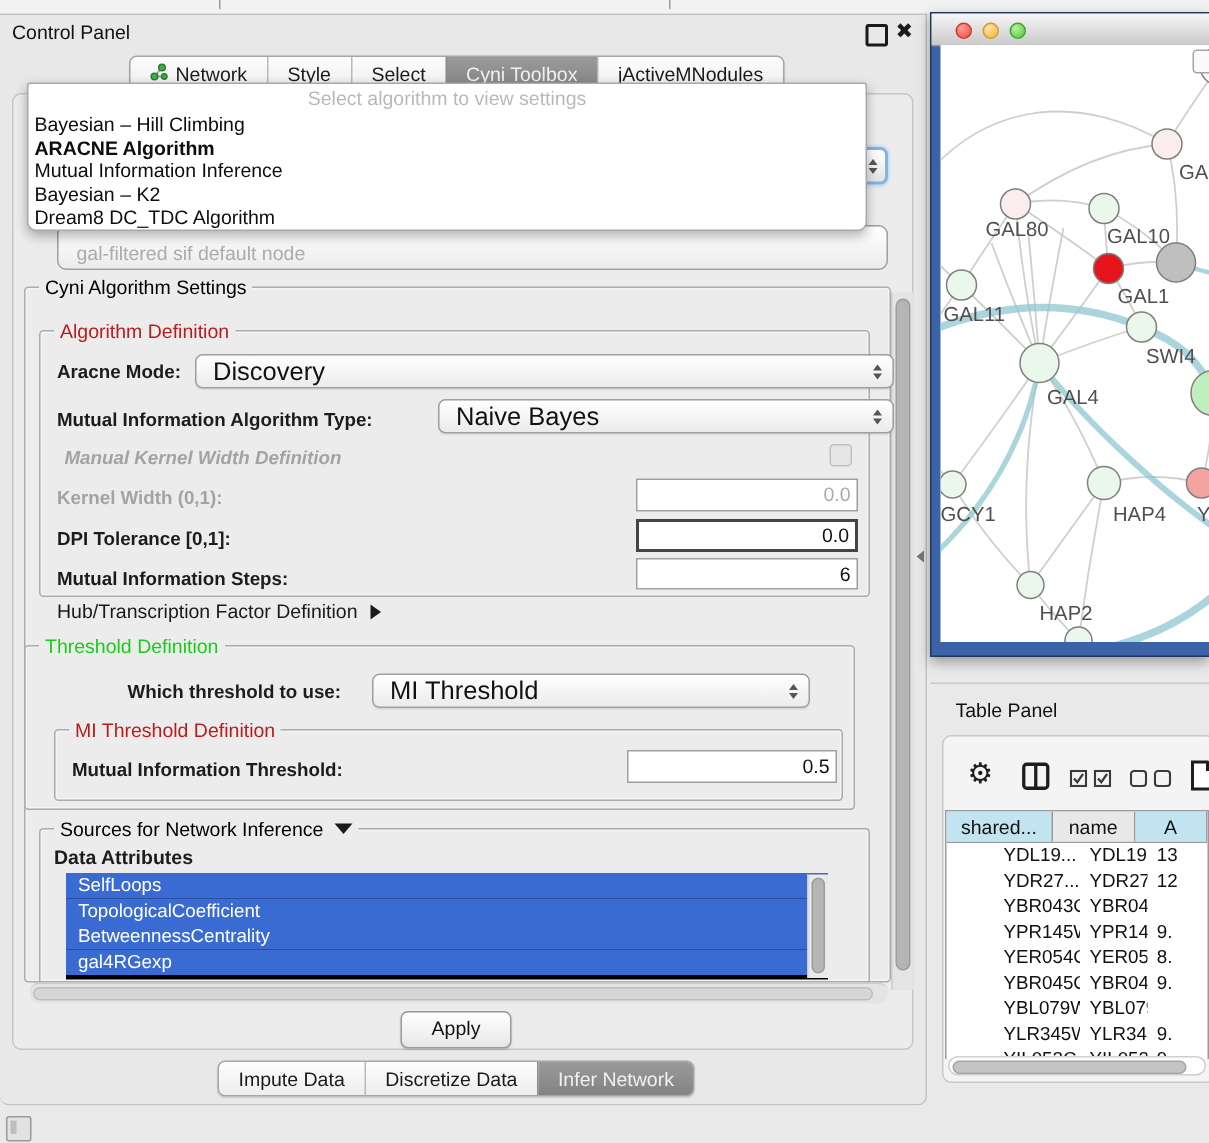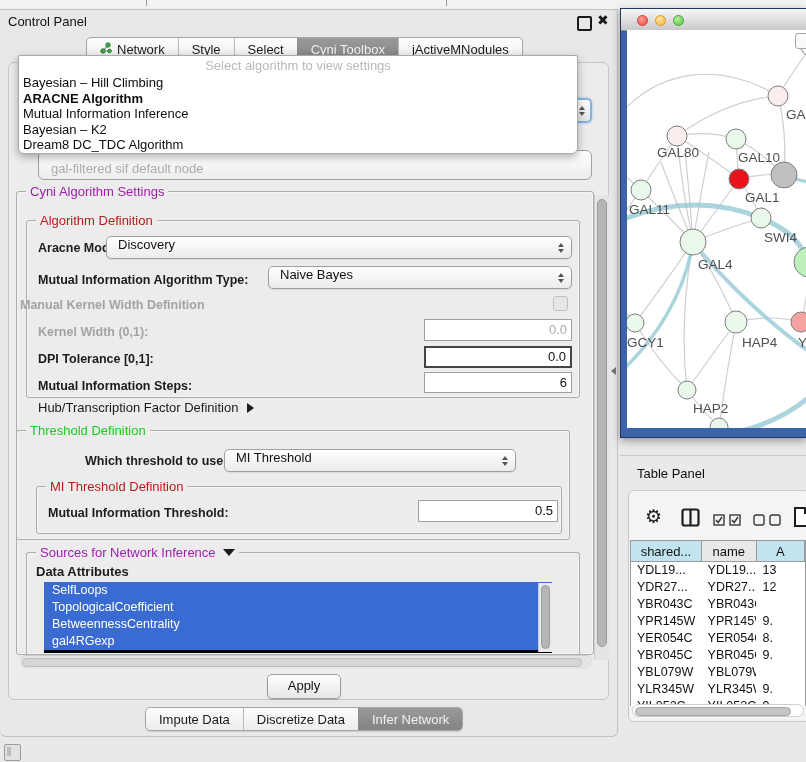--- a/index.html
+++ b/index.html
@@ -39,30 +39,30 @@
 
   
   .vtrack{background:#e4e4e4;border-left:1px solid #cccccc;}
   .thumb-v{position:absolute;left:2px;width:10px;background:#b5b5b5;border:1px solid #9c9c9c;border-radius:6px;box-sizing:border-box;}
   .htrack{background:#e4e4e4;border-top:1px solid #cccccc;border-radius:6px;}
   .thumb-h{position:absolute;top:2px;height:9px;background:#bfbfbf;border:1px solid #a5a5a5;border-radius:6px;box-sizing:border-box;}
 
   
   .group{border:1px solid #acacac;border-radius:3px;box-shadow:inset 0 0 0 1px #f4f4f4;}
   .group-title{position:absolute;top:-8px;left:9px;background:#ececec;padding:0 4px;font-size:13px;line-height:15px;}
-  .t-black{color:#a21caf;}
+  .t-black{color:#000000;}
   .t-blue{color:#b91c1c;}
   .t-green{color:#19cc19;}
 
   .lbl{font-size:12.5px;font-weight:bold;color:#1c1c1c;white-space:nowrap;}
   .lbl.disabled{color:#a3a3a3;}
 
   .combo{border:1px solid #9f9f9f;border-radius:5px;background:linear-gradient(#ffffff,#ebebeb);
-    box-sizing:border-box;display:flex;align-items:flex-start;padding-left:11px;font-size:13px;color:#111;
-    box-shadow:0 1px 1px rgba(0,0,0,.08);}
+    box-sizing:border-box;display:flex;align-items:center;padding-left:11px;font-size:17px;color:#111;
+    box-shadow:0 1px 1px rgba(0,0,0,.08);margin-left:24px;}
   .combo .arrows{position:absolute;right:7px;top:50%;transform:translateY(-50%);}
   .arr-up{width:0;height:0;border-left:3.5px solid transparent;border-right:3.5px solid transparent;
     border-bottom:4.5px solid #555;margin-bottom:2px;}
   .arr-dn{width:0;height:0;border-left:3.5px solid transparent;border-right:3.5px solid transparent;
     border-top:4.5px solid #555;}
 
   .field{border:1px solid #9f9f9f;background:#fff;box-sizing:border-box;font-size:13px;color:#111;
     text-align:right;padding:0 4px;line-height:20px;}
   .field.disabled{color:#aaa;}
   .field.focus{border:2px solid #454545;line-height:18px;}
@@ -118,21 +118,21 @@
   #table-panel-sep{left:620px;top:455px;width:186px;height:1px;background:#c9c9c9;}
   #table-panel-title{left:637px;top:466px;font-size:13px;color:#111;}
   #table-panel-box{left:628px;top:490px;width:182px;height:232px;background:#f4f4f4;
     border:1px solid #c8c8c8;border-radius:6px;box-sizing:border-box;}
   .tb-icon{top:505px;color:#1d1d1d;}
   #gear-icon{left:645px;font-size:19px;line-height:22px;font-family:"DejaVu Sans",sans-serif;}
   #table-grid{left:630px;top:540px;width:176px;height:166px;overflow:hidden;background:#fff;border:1px solid #9a9a9a;border-bottom:none;box-sizing:border-box;}
   .th-row{display:flex;height:21px;border-bottom:1px solid #9a9a9a;box-sizing:border-box;}
   .th{box-sizing:border-box;border-right:1px solid #9a9a9a;font-size:13px;color:#111;
     display:flex;align-items:center;justify-content:center;white-space:nowrap;overflow:hidden;}
-  .tr{display:flex;height:17px;}
+  .tr{display:flex;height:17px;margin-left:32px;}
   .td{box-sizing:border-box;font-size:12.5px;color:#111;padding-left:6px;white-space:nowrap;overflow:hidden;line-height:17px;}
   #table-hscroll{left:632px;top:704px;width:172px;height:13px;background:#fff;border:1px solid #cfcfcf;border-radius:7px;box-sizing:border-box;}
   #table-hscroll .thumb-h{left:2px;width:156px;background:#c4c4c4;}
 </style>
 </head>
 <body>
 
 <div class="abs" id="top-strip"></div>
 <div class="abs top-tick" style="left:146px;"></div>
 <div class="abs top-tick" style="left:446px;"></div>
@@ -202,21 +202,21 @@
     </span>
 </div>
 <div class="abs lbl" style="left:38px;top:273px;">Mutual Information Algorithm Type:</div>
 <div class="abs combo" style="left:268px;top:266px;width:304px;height:23px;">
   <span>Naive Bayes</span>
   <span class="arrows">
       <div class="arr-up"></div>
       <div class="arr-dn"></div>
     </span>
 </div>
-<div class="abs lbl disabled" style="left:20px;top:298px;">Manual Kernel Width Definition</div>
+<div class="abs lbl disabled" style="left:43px;top:298px;font-style:italic;">Manual Kernel Width Definition</div>
 <div class="abs checkbox" style="left:553px;top:296px;"></div>
 <div class="abs lbl disabled" style="left:38px;top:325px;">Kernel Width (0,1):</div>
 <div class="abs field disabled" style="left:424px;top:319px;width:148px;height:22px;">0.0</div>
 <div class="abs lbl" style="left:38px;top:352px;">DPI Tolerance [0,1]:</div>
 <div class="abs field focus" style="left:424px;top:346px;width:148px;height:22px;">0.0</div>
 <div class="abs lbl" style="left:38px;top:379px;">Mutual Information Steps:</div>
 <div class="abs field" style="left:424px;top:372px;width:148px;height:21px;">6</div>
 
 <div class="abs" style="left:38px;top:400px;font-size:13px;color:#1a1a1a;display:flex;align-items:center;">
   <span>Hub/Transcription Factor Definition</span>

